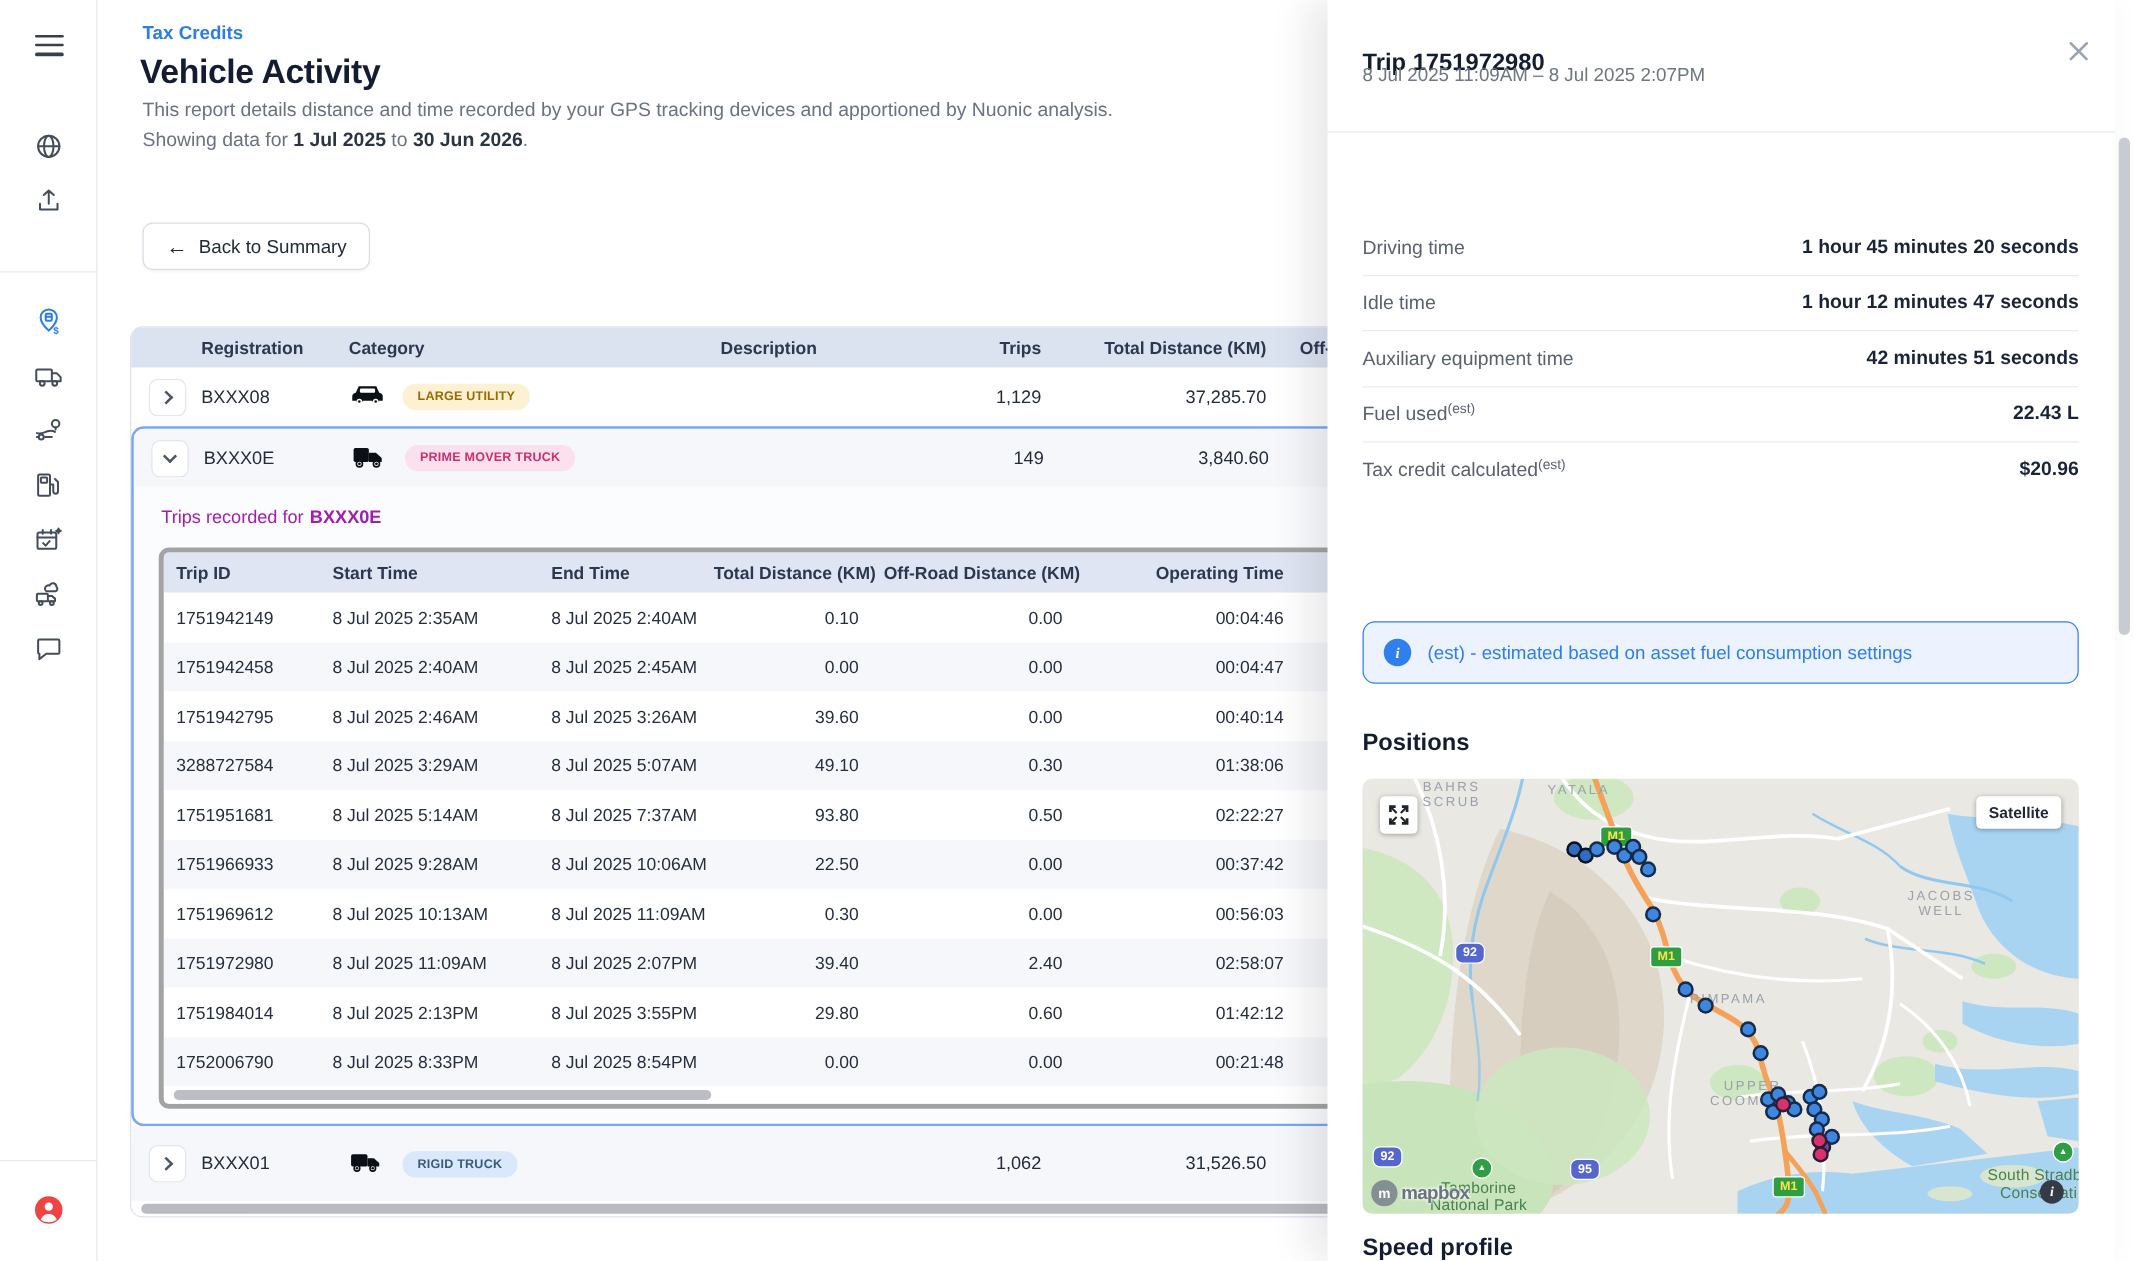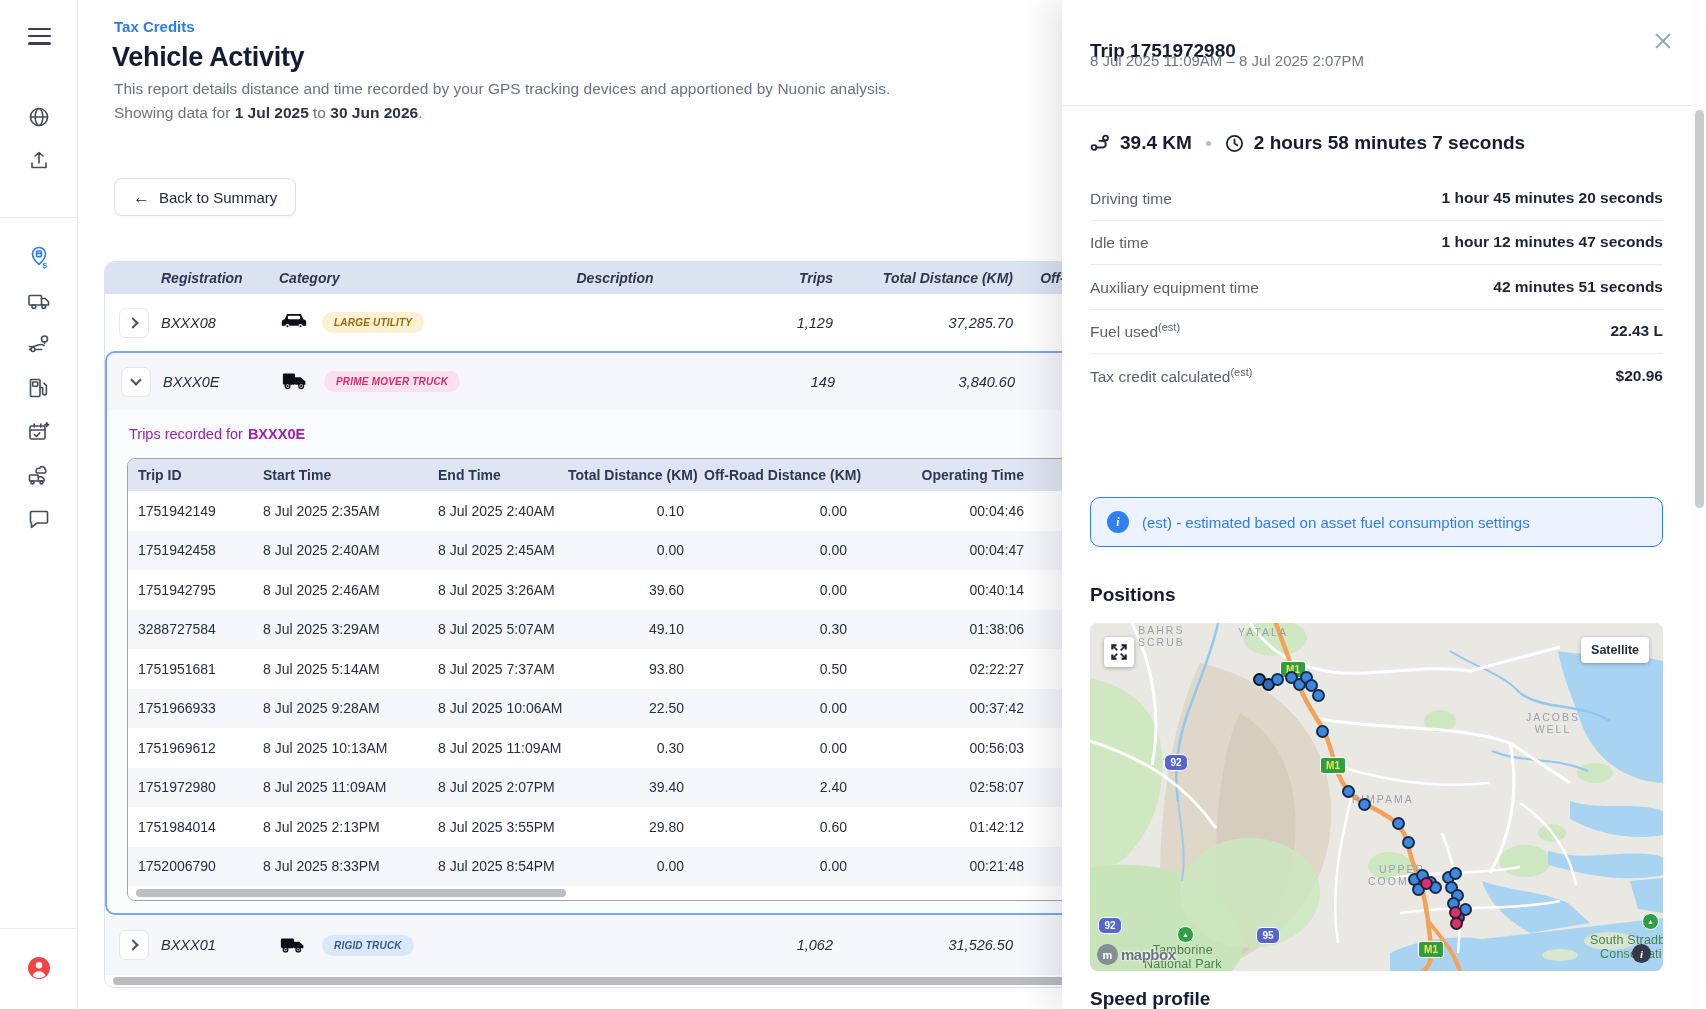--- a/index.html
+++ b/index.html
@@ -22,45 +22,45 @@
   .page-desc { position:absolute; left:114px; top:80px; font-size:15.5px; color:#6a7280; }
   .page-range { position:absolute; left:114px; top:104px; font-size:15.5px; color:#6a7280; }
   .page-range b { color:#2b3444; }
   .back-btn { position:absolute; left:114px; top:178px; height:38px; padding:0 18px; display:flex; align-items:center; gap:9px;
     background:#fff; border:1px solid #d9dde4; border-radius:8px; font-size:15px; font-weight:500; color:#222b3a; cursor:pointer;
     box-shadow:0 1px 2px rgba(16,24,40,.04); }
   .back-arrow { font-size:17px; line-height:1; color:#222b3a; }
 
   
   .vcard { position:absolute; left:104px; top:261px; width:1100px; background:#fff; border:1px solid #dde3ee; border-radius:10px; z-index:1; }
-  .vrow, .vhead { display:grid; grid-template-columns:48px 118px 230px 228px 112px 180px 184px; align-items:center;font-style:italic; }
+  .vrow, .vhead { display:grid; grid-template-columns:48px 118px 230px 228px 112px 180px 184px; align-items:center; }
   .vhead { height:32px; background:#dbe2f0; border-radius:9px 9px 0 0; font-size:14px; font-weight:700; color:#2c3850; }
   .vhead > div, .vrow > div { padding:0 8px; white-space:nowrap; overflow:hidden; }
   .col-num { text-align:right; }
   .col-desc { text-align:center; }
-  .vrow { height:57px; font-size:14.5px; color:#222b3a; }
+  .vrow { height:47px; font-size:14.5px; color:#222b3a; }
   .vrow.stripe { background:#f6f7fa; }
   .chev-btn { width:30px; height:30px; border:1px solid #e3e6ec; border-radius:7px; background:#fff; display:flex; align-items:center; justify-content:center; cursor:pointer; margin-left:6px; }
   .chev { width:8px; height:8px; border-right:2px solid #4b5563; border-bottom:2px solid #4b5563; }
   .chev.right { transform:rotate(-45deg); margin-left:-3px; }
   .chev.down { transform:rotate(45deg); margin-top:-3px; }
   .cat-cell { display:flex; align-items:center; gap:13px; }
   .veh-ico svg { width:30px; height:24px; fill:#0b0f16; }
   .badge { font-size:10px; font-weight:700; letter-spacing:.2px; padding:5px 12px; border-radius:14px; white-space:nowrap; }
   .badge.amber { background:#fcf1d2; color:#9a6a00; }
   .badge.pink  { background:#fbe0ee; color:#cf2e6e; }
   .badge.blue  { background:#d9e8fa; color:#3a5a80; }
 
   .expanded-wrap { border:2px solid #7aa6f3; border-radius:10px; background:#fbfcfe; overflow:hidden; }
   .expanded-wrap .vrow { background:#f6f7fa; }
   .trips-label { height:48px; display:flex; align-items:center; padding-left:22px; font-size:14.5px; color:#a21caf; }
   .trips-label b { margin-left:5px; }
 
   
-  .tcard { margin-left:20px; width:1100px; background:#fff; border:1px solid #a3a3a3; border-radius:8px; margin-bottom:12px; overflow:hidden; }
+  .tcard { margin-left:20px; width:1100px; background:#fff; border:4px solid #a3a3a3; border-radius:8px; margin-bottom:12px; overflow:hidden; }
   .trow, .thead { display:grid; grid-template-columns:125px 175px 130px 136px 163px 177px 200px; align-items:center; }
   .thead { height:32px; background:#dfe5f2; font-size:14px; font-weight:700; color:#2c3850; }
   .thead > div, .trow > div { padding:0 10px; white-space:nowrap; }
   .trow { height:39.5px; font-size:14px; color:#252e3f; cursor:pointer; }
   .trips-body div.trow:nth-of-type(even) { background:#f6f7fa; }
   .hscroll { height:14px; position:relative; background:#fff; }
   .hscroll .thumb { position:absolute; top:3px; height:8px; border-radius:4px; background:#bcbec4; cursor:pointer; }
 
   .outer-hscroll { height:12px; position:relative; }
   .outer-hscroll .thumb { position:absolute; top:2px; left:8px; width:990px; height:8px; border-radius:4px; background:#b9bbc0; cursor:pointer; }
@@ -455,34 +455,20 @@
   <div class="panel">
     <div class="panel-header">
       <div class="panel-title">Trip 1751972980</div>
       <div class="panel-sub">8 Jul 2025 11:09AM – 8 Jul 2025 2:07PM</div>
       <div class="close-btn">
           <i></i>
           <i></i>
         </div>
     </div>
 
-    <div class="stats-row">
-      <svg width="20" height="18" viewBox="0 0 20 18">
-          <circle cx="4" cy="13.5" r="2.4"></circle>
-          <circle cx="15.5" cy="4" r="2.4"></circle>
-          <path d="M6.5 13.5h6a3.3 3.3 0 000-6.6H9.5"></path>
-        </svg>
-      <span class="stat-big">39.4 KM</span>
-      <span class="dot-sep"></span>
-      <svg width="19" height="19" viewBox="0 0 20 20">
-          <circle cx="10" cy="10" r="8"></circle>
-          <path d="M10 5.7V10l2.9 1.9"></path>
-        </svg>
-      <span class="stat-big">2 hours 58 minutes 7 seconds</span>
-    </div>
 
     <div class="details">
 
         <div class="detail-row">
           <span class="d-label"><span>Driving time</span><sup></sup></span>
           <span class="d-value">1 hour 45 minutes 20 seconds</span>
         </div>
 
         <div class="detail-row">
           <span class="d-label"><span>Idle time</span><sup></sup></span>

